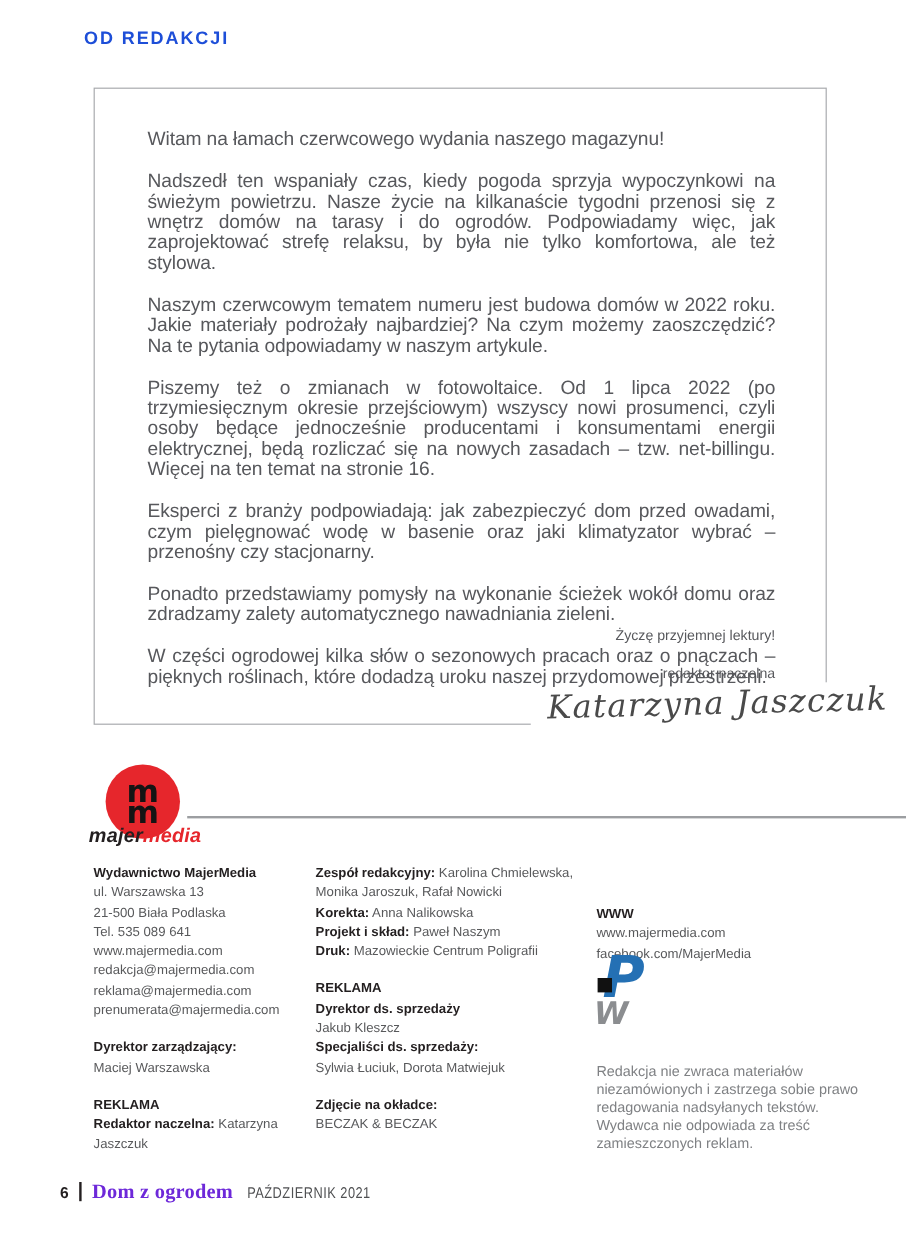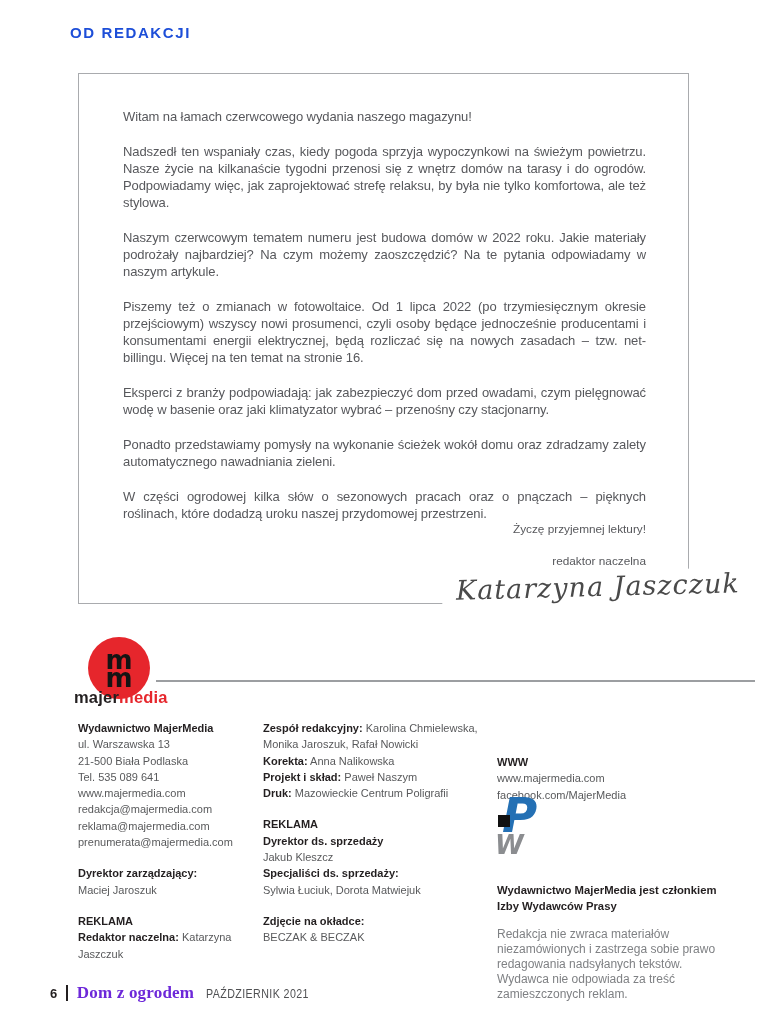--- a/index.html
+++ b/index.html
@@ -20,21 +20,21 @@
   }
 
   
   .letter-box {
     position:absolute; left:78px; top:73px;
     width:611px; height:531px;
     border:1px solid #a9abae;
     padding:34px 42px 0 44px;
   }
   .letter-box p {
-    font-size:13px; line-height:17px; letter-spacing:-0.1px;
+    font-size:16px; line-height:17px; letter-spacing:-0.1px;
     text-align:justify; color:#57585c;
     margin-bottom:18px;
   }
   .closing-line {
     position:absolute; top:448px; right:42px;
     font-size:11.8px; color:#57585c;
   }
   .role-line {
     position:absolute; top:480px; right:42px;
     font-size:11.8px; color:#57585c;
@@ -55,21 +55,21 @@
     display:flex; flex-direction:column; align-items:center; justify-content:center;
     padding-top:2px;
   }
   .logo-circle .mono {
     font-family:"DejaVu Sans", sans-serif;
     font-weight:700; font-size:26px; line-height:18px; color:#141414;
   }
   .logo-wordmark {
     position:absolute; left:74px; top:688px;
     font-size:16.5px; font-weight:700; letter-spacing:0.2px;
-    color:#231f20; white-space:nowrap;
+    color:#231f20; white-space:nowrap;font-style:italic;
   }
   .logo-rule {
     position:absolute; left:156px; top:680px;
     width:599px; height:2px; background:#9c9ea1;
   }
 
   
   .masthead { font-size:11px; line-height:16.3px; color:#58595b; }
   .masthead .b { font-weight:700; color:#231f20; }
   .masthead .gap { height:15px; }
@@ -137,21 +137,21 @@
   <div class="b">Wydawnictwo MajerMedia</div>
   <div>ul. Warszawska 13</div>
   <div>21-500 Biała Podlaska</div>
   <div>Tel. 535 089 641</div>
   <div>www.majermedia.com</div>
   <div>redakcja@majermedia.com</div>
   <div>reklama@majermedia.com</div>
   <div>prenumerata@majermedia.com</div>
   <div class="gap"></div>
   <div class="b">Dyrektor zarządzający:</div>
-  <div>Maciej Jaroszuk</div>
+  <div>Maciej Warszawska</div>
   <div class="gap"></div>
   <div class="b">REKLAMA</div>
   <div><span class="b">Redaktor naczelna:</span> <span>Katarzyna Jaszczuk</span></div>
 </div>
 
 <div class="col col2 masthead">
   <div><span class="b">Zespół redakcyjny:</span> <span>Karolina Chmielewska,</span></div>
   <div>Monika Jaroszuk, Rafał Nowicki</div>
   <div><span class="b">Korekta:</span> <span>Anna Nalikowska</span></div>
   <div><span class="b">Projekt i skład:</span> <span>Paweł Naszym</span></div>
@@ -169,24 +169,20 @@
 
 <div class="col col3 masthead">
   <div class="b">WWW</div>
   <div>www.majermedia.com</div>
   <div>facebook.com/MajerMedia</div>
   <div class="iwp-logo">
     <span class="iwp-p">P</span>
     <span class="iwp-w">W</span>
     <span class="iwp-sq"></span>
   </div>
-  <div class="membership">
-    <div>Wydawnictwo MajerMedia jest członkiem</div>
-    <div>Izby Wydawców Prasy</div>
-  </div>
   <div class="disclaimer">Redakcja nie zwraca materiałów niezamówionych i zastrzega sobie prawo redagowania nadsyłanych tekstów. Wydawca nie odpowiada za treść zamieszczonych reklam.</div>
 </div>
 
 <div class="bottom-bar">
   <span class="page-num">6</span>
   <span class="bar-divider"></span>
   <span class="mag-title">Dom z ogrodem</span>
   <span class="issue-date">PAŹDZIERNIK  2021</span>
 </div>
 

